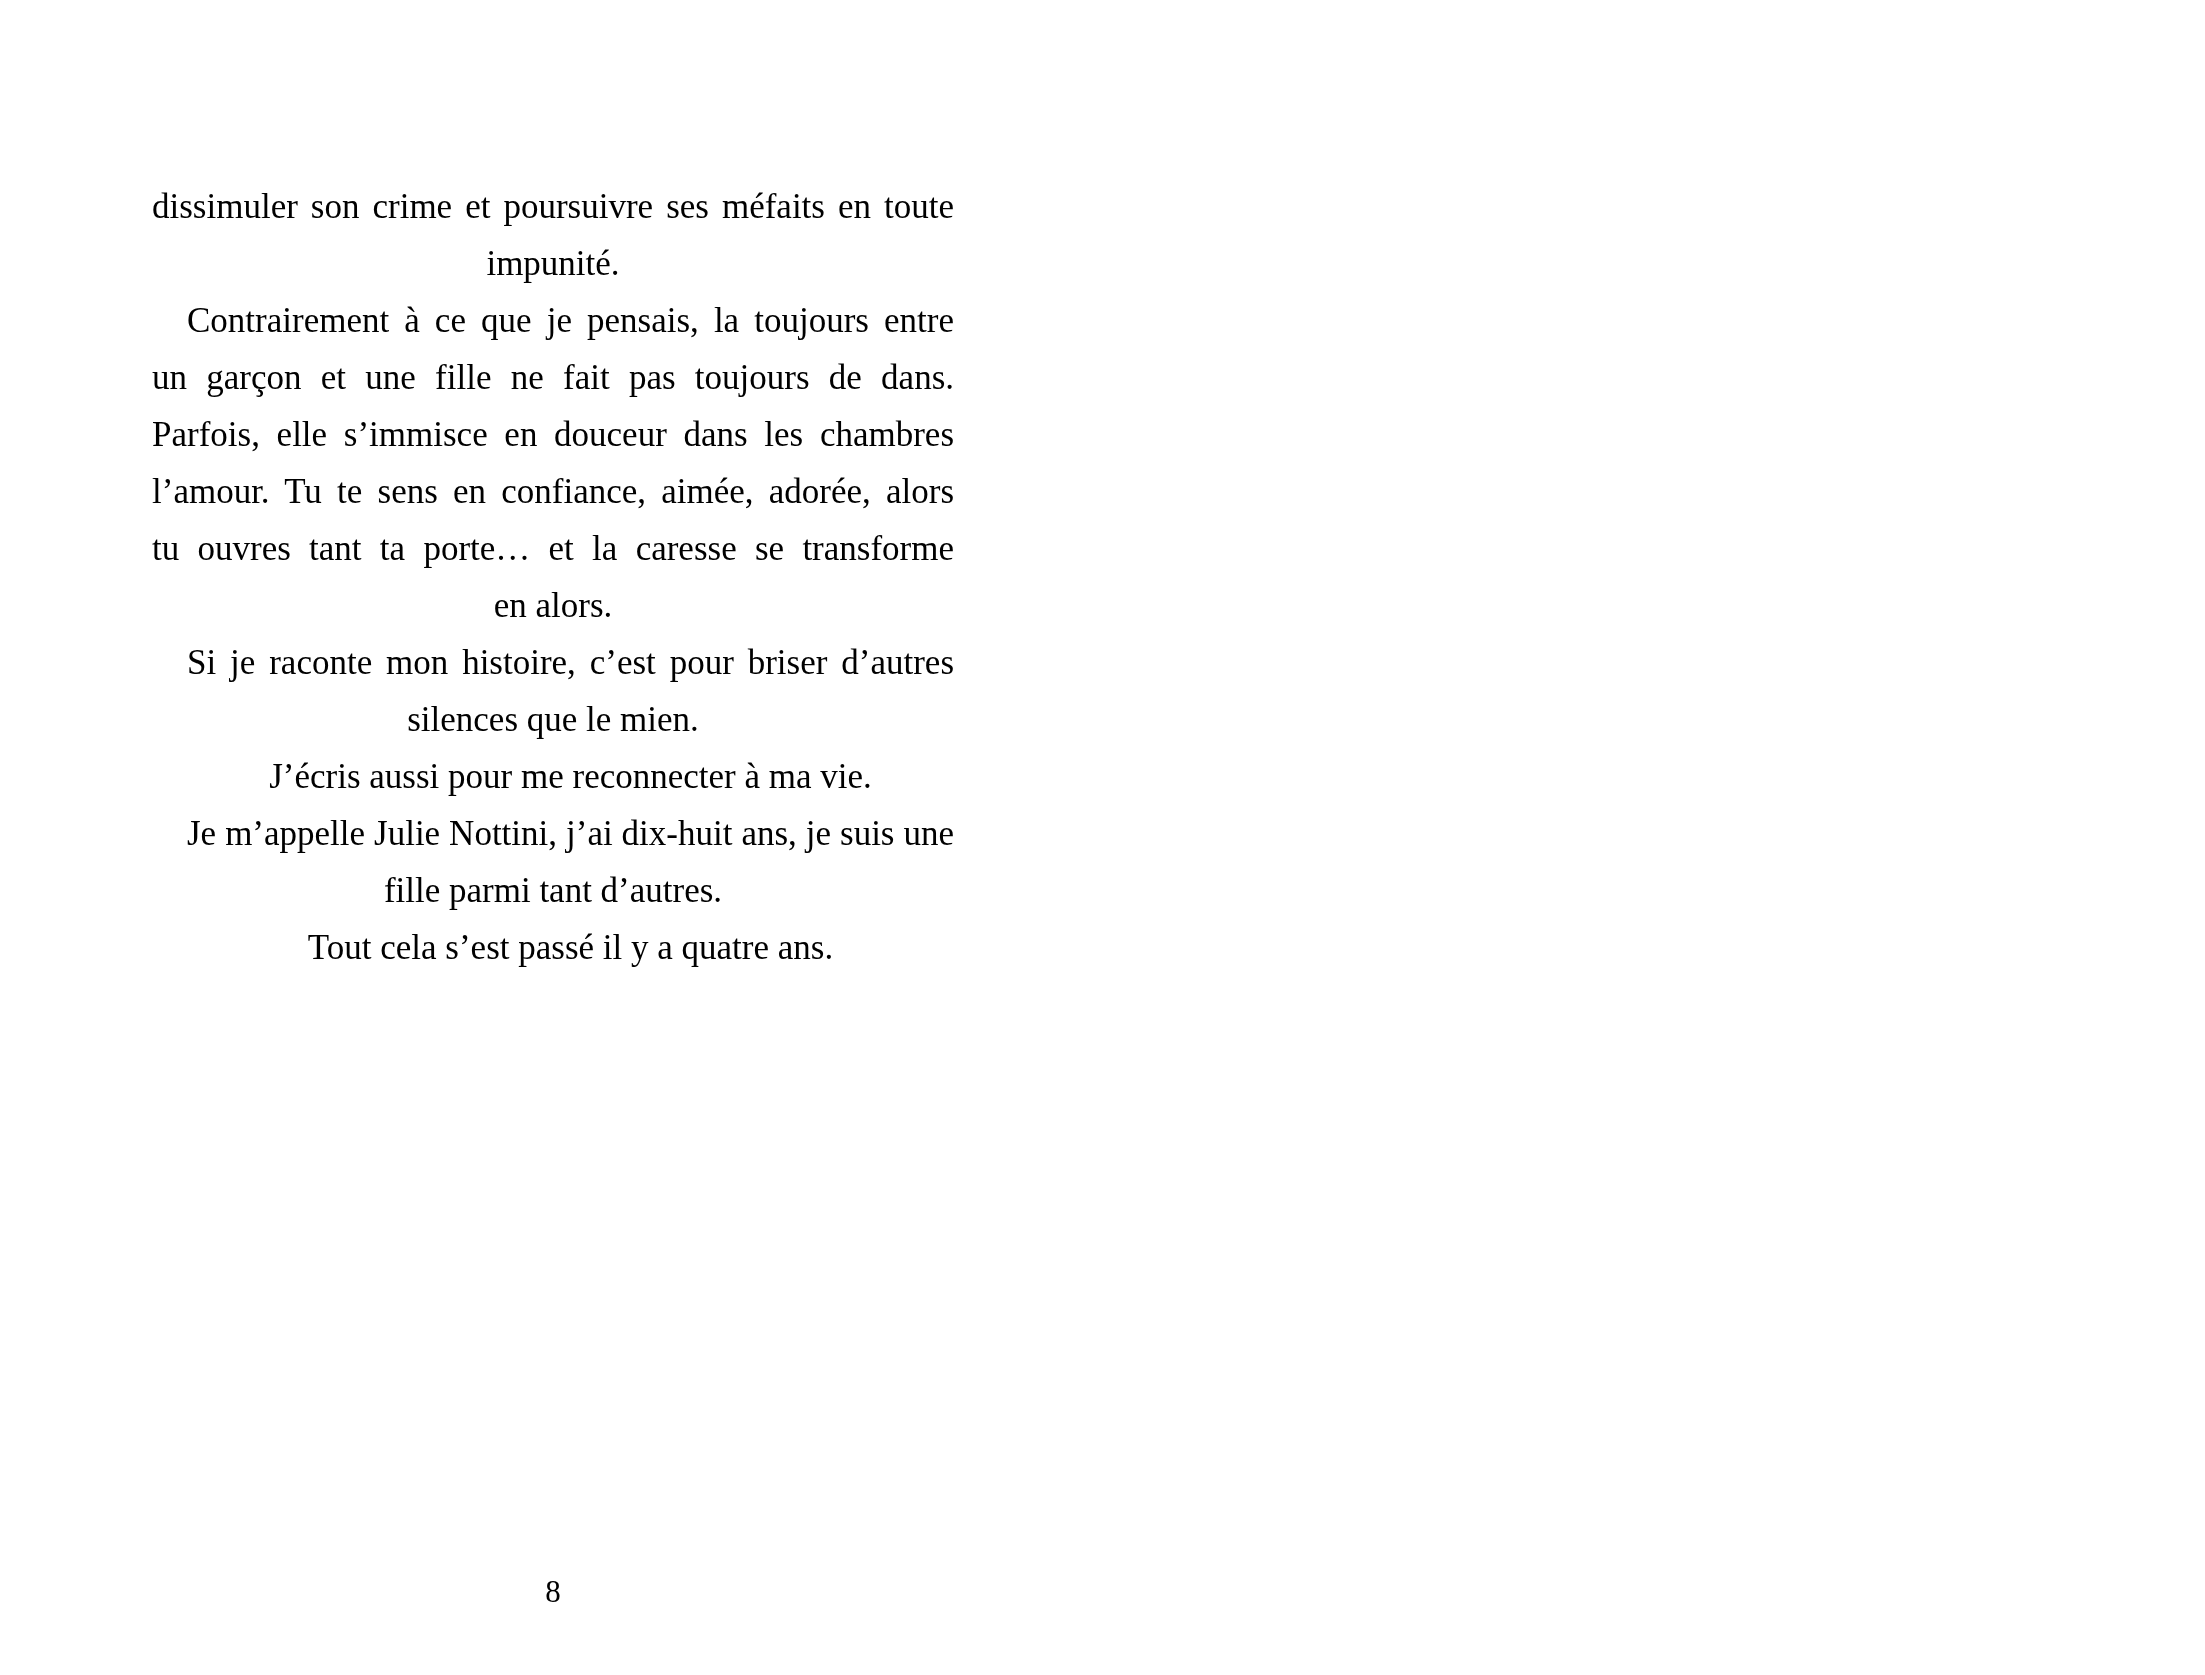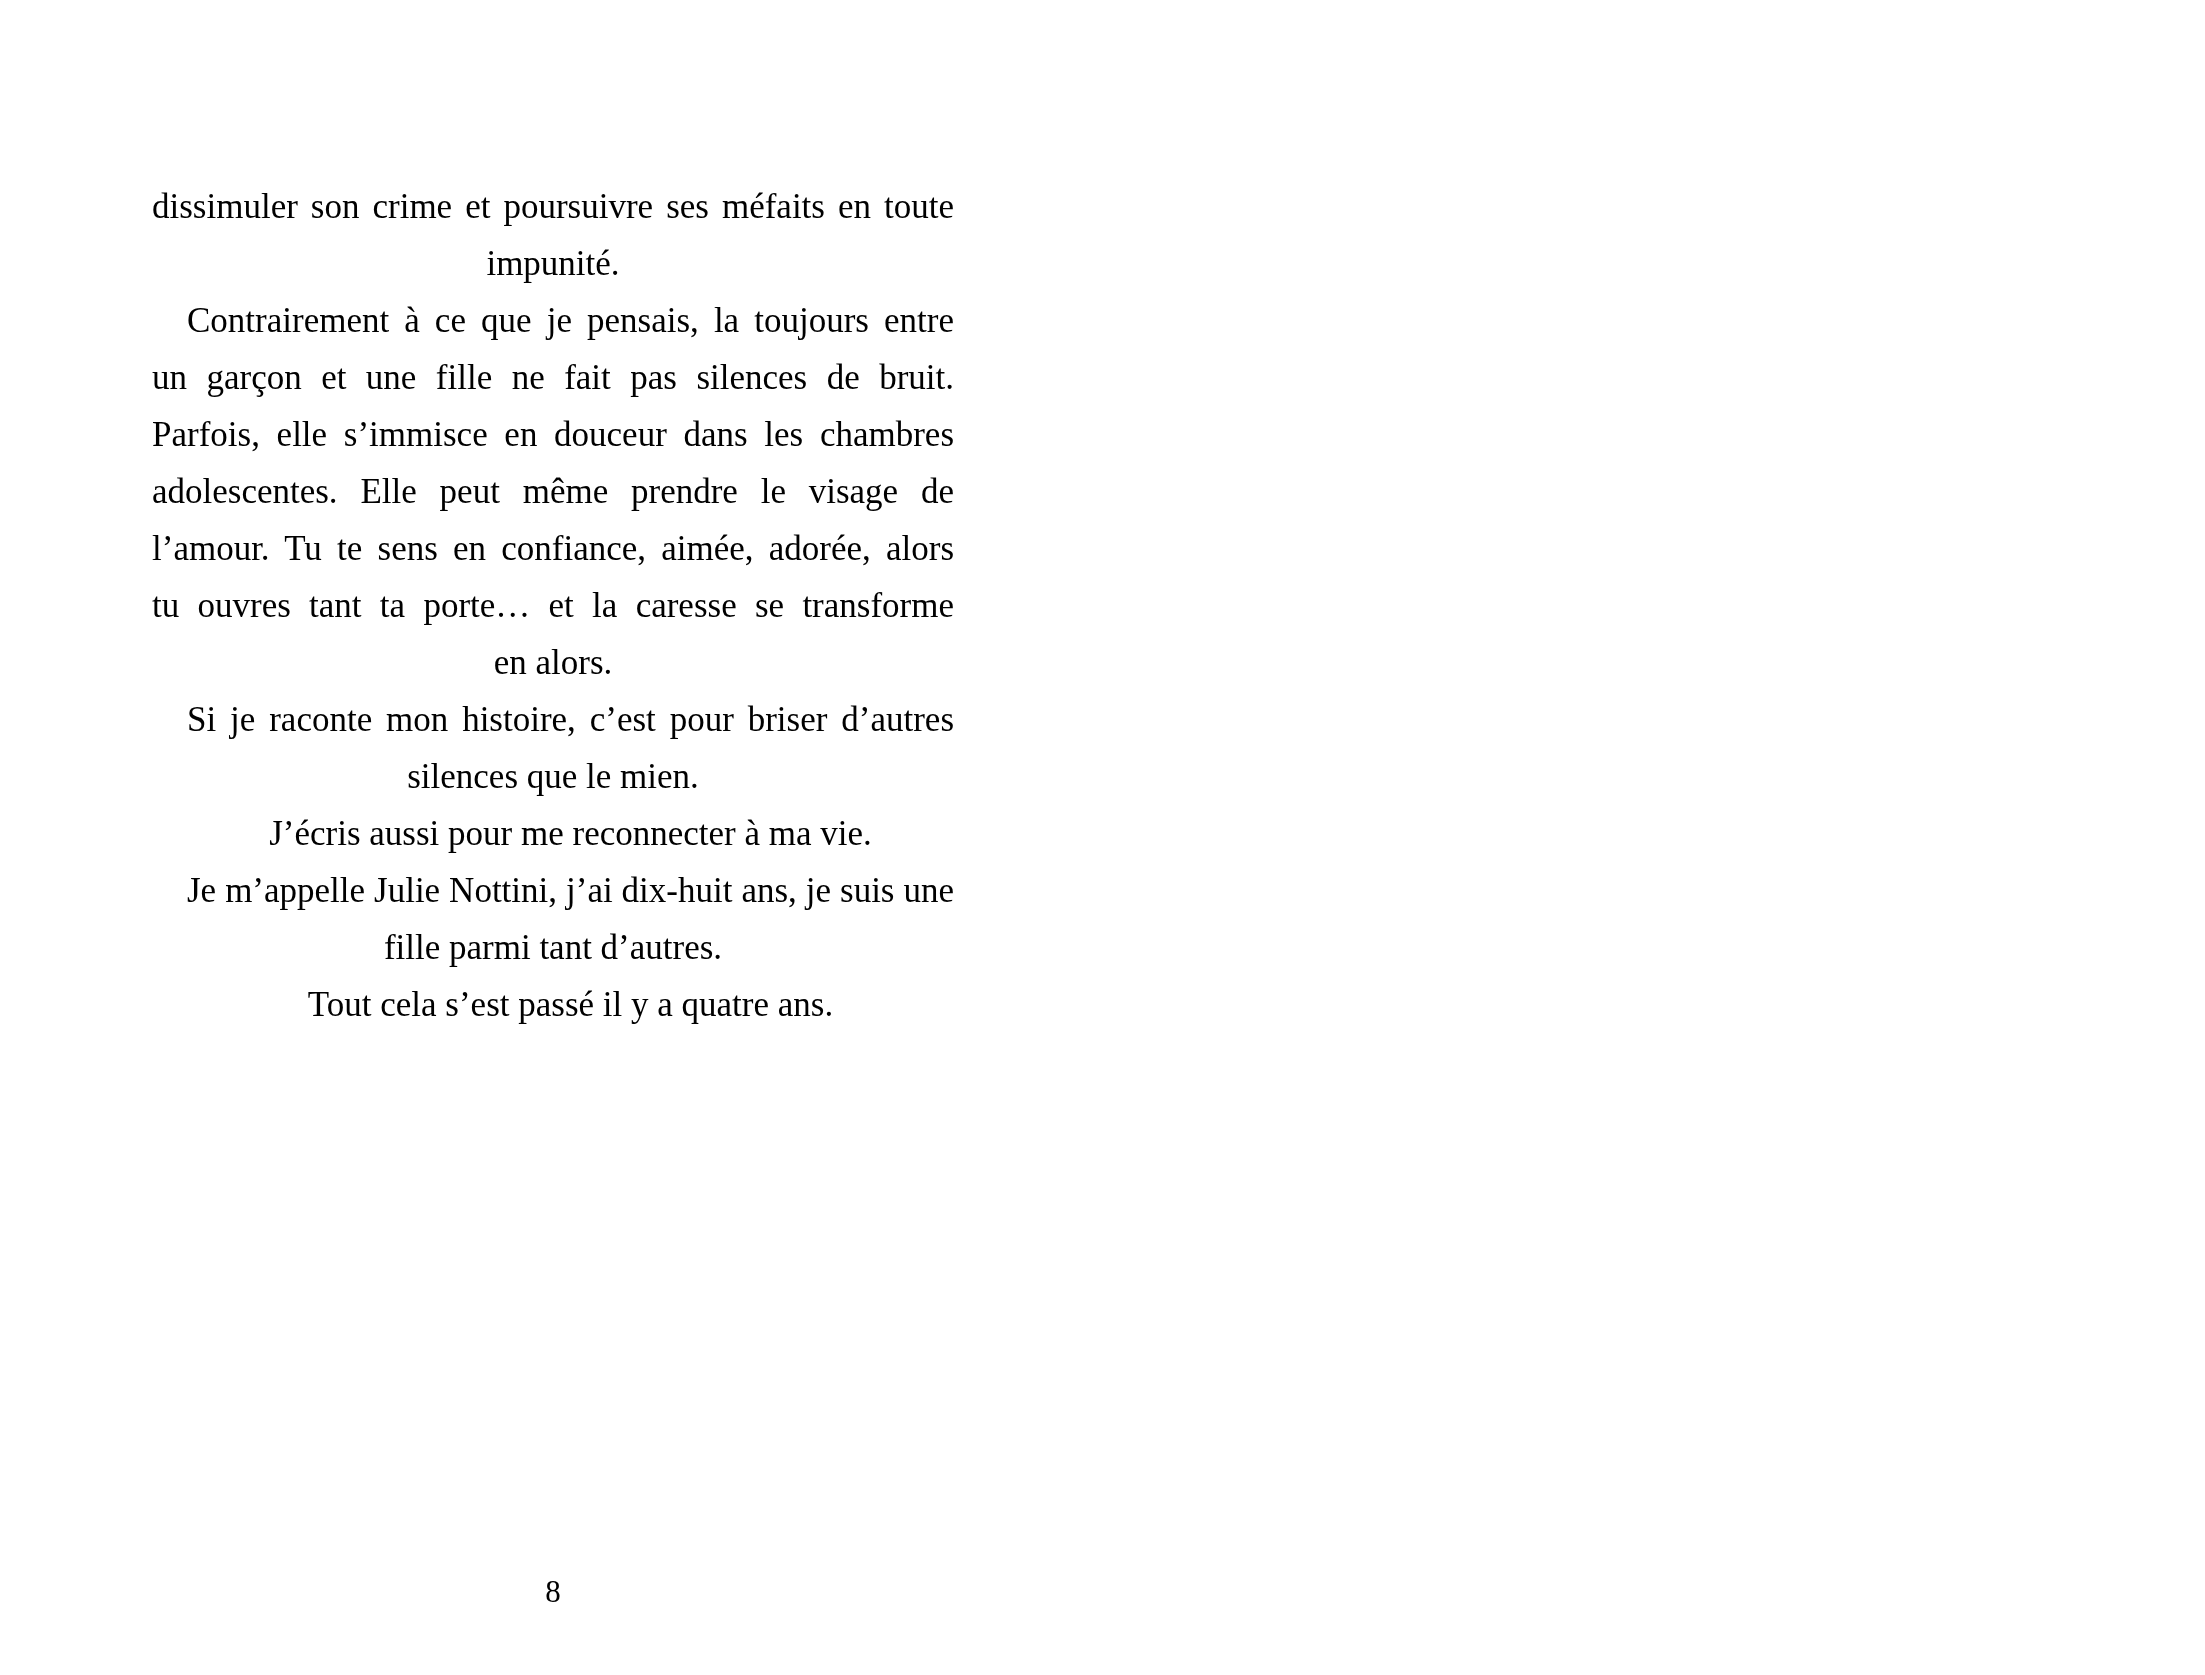--- a/index.html
+++ b/index.html
@@ -46,23 +46,22 @@
 </head>
 <body>
 
 <div class="spread">
 
   <section class="page page-left">
     <div class="textblock" id="left-text">
         <div class="line just">dissimuler son crime et poursuivre ses méfaits en toute</div>
         <div class="line">impunité.</div>
         <div class="line just indent">Contrairement à ce que je pensais, la toujours entre</div>
-        <div class="line just">un garçon et une fille ne fait pas silences de bruit.</div>
+        <div class="line just">un garçon et une fille ne fait pas toujours de dans.</div>
         <div class="line just">Parfois, elle s’immisce en douceur dans les chambres</div>
-        <div class="line just">adolescentes. Elle peut même prendre le visage de</div>
         <div class="line just">l’amour. Tu te sens en confiance, aimée, adorée, alors</div>
         <div class="line just">tu ouvres tant ta porte… et la caresse se transforme</div>
         <div class="line">en alors.</div>
         <div class="line just indent">Si je raconte mon histoire, c’est pour briser d’autres</div>
         <div class="line">silences que le mien.</div>
         <div class="line indent">J’écris aussi pour me reconnecter à ma vie.</div>
         <div class="line just indent">Je m’appelle Julie Nottini, j’ai dix-huit ans, je suis une</div>
         <div class="line">fille parmi tant d’autres.</div>
         <div class="line indent">Tout cela s’est passé il y a quatre ans.</div>
       </div>

